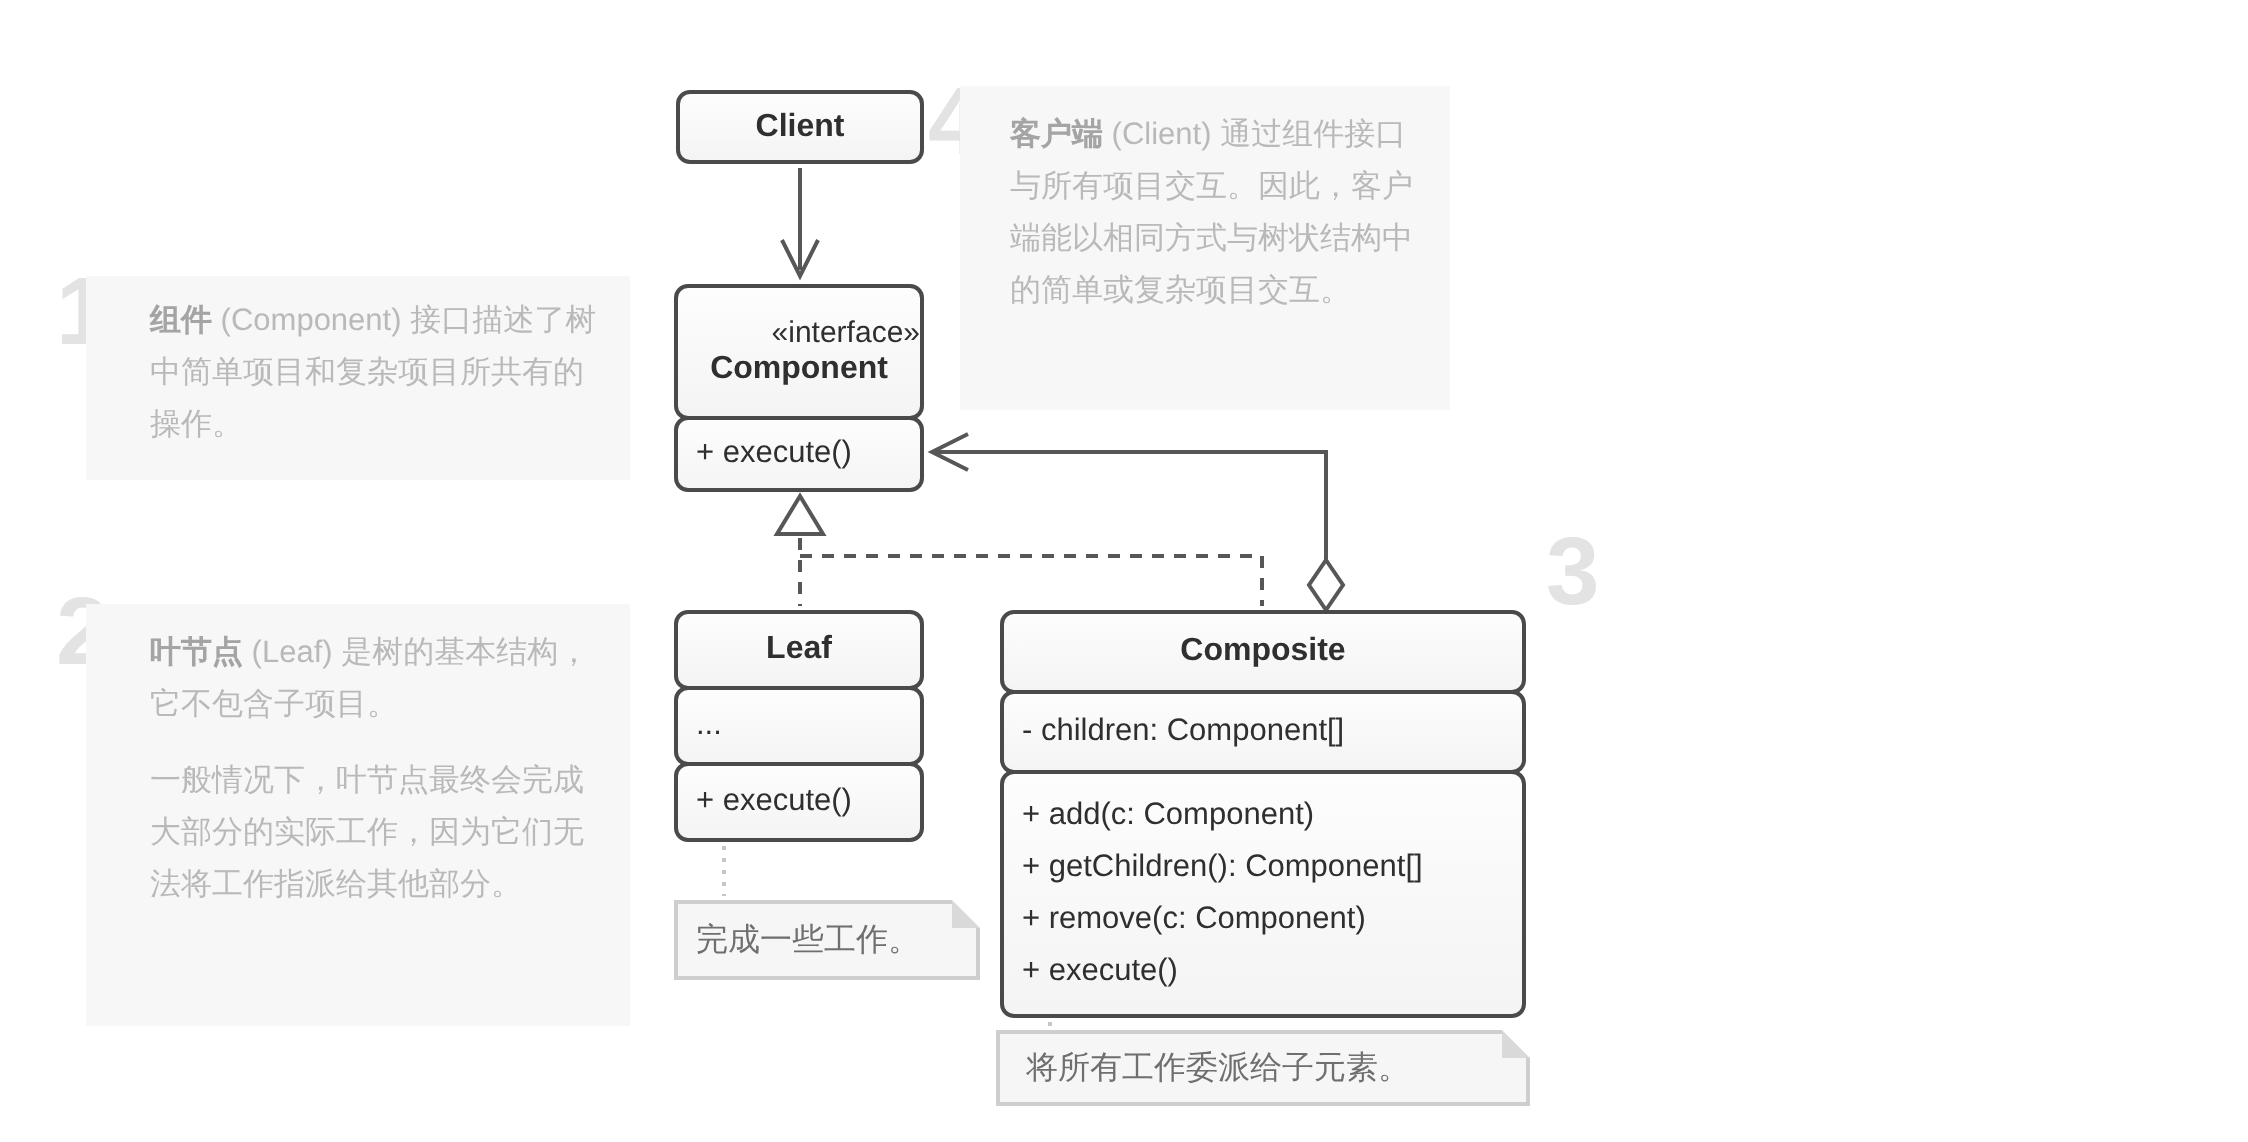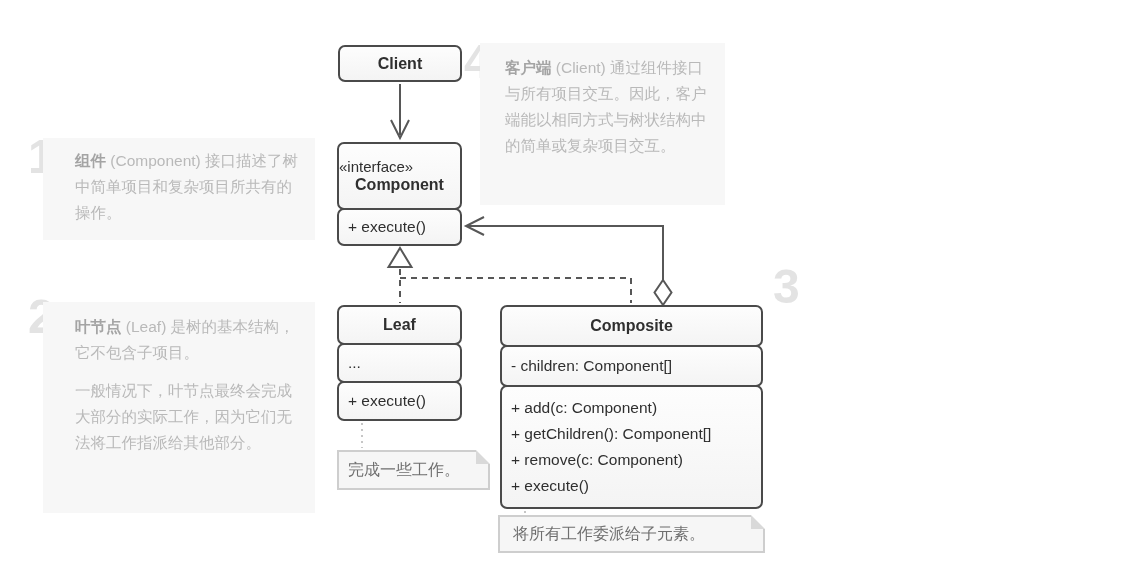--- a/index.html
+++ b/index.html
@@ -19,21 +19,21 @@
   .open-shape{fill:#fff; stroke:var(--connector); stroke-width:2;}
   .note-wire{stroke:#c6c6c6; stroke-width:2; fill:none;}
 
   
   .uml{position:absolute;border-radius:11px;}
   .comp{position:relative; background:linear-gradient(var(--box-fill-top),var(--box-fill-bot));
         border:2px solid var(--box-border); border-radius:7px; color:var(--uml-text);
         display:flex; flex-direction:column; justify-content:center;}
   .comp + .comp{margin-top:-2px;}
   .title-row{align-items:center; font-weight:bold; font-size:16px;}
-  .stereo{font-weight:normal; font-size:15px; text-align:left;}
+  .stereo{font-weight:normal; font-size:15px; text-align:right;}
   .tname{font-size:16px; font-weight:bold; text-align:center; margin-top:1px;}
   .member{font-size:15.5px; padding-left:9px; line-height:26px;}
   .members{justify-content:center;}
 
   
   .note{position:absolute; background:var(--note-bg); border:2px solid var(--note-border);
         color:var(--note-text); font-size:16px; display:flex; align-items:center; padding-left:9px;}
   .note .fold{content:""; position:absolute; top:-2px; right:-2px; width:0; height:0;
         border-style:solid; border-width:0 14px 14px 0; border-color:#fff #fff #d9d9d9 #dddddd;}
 

